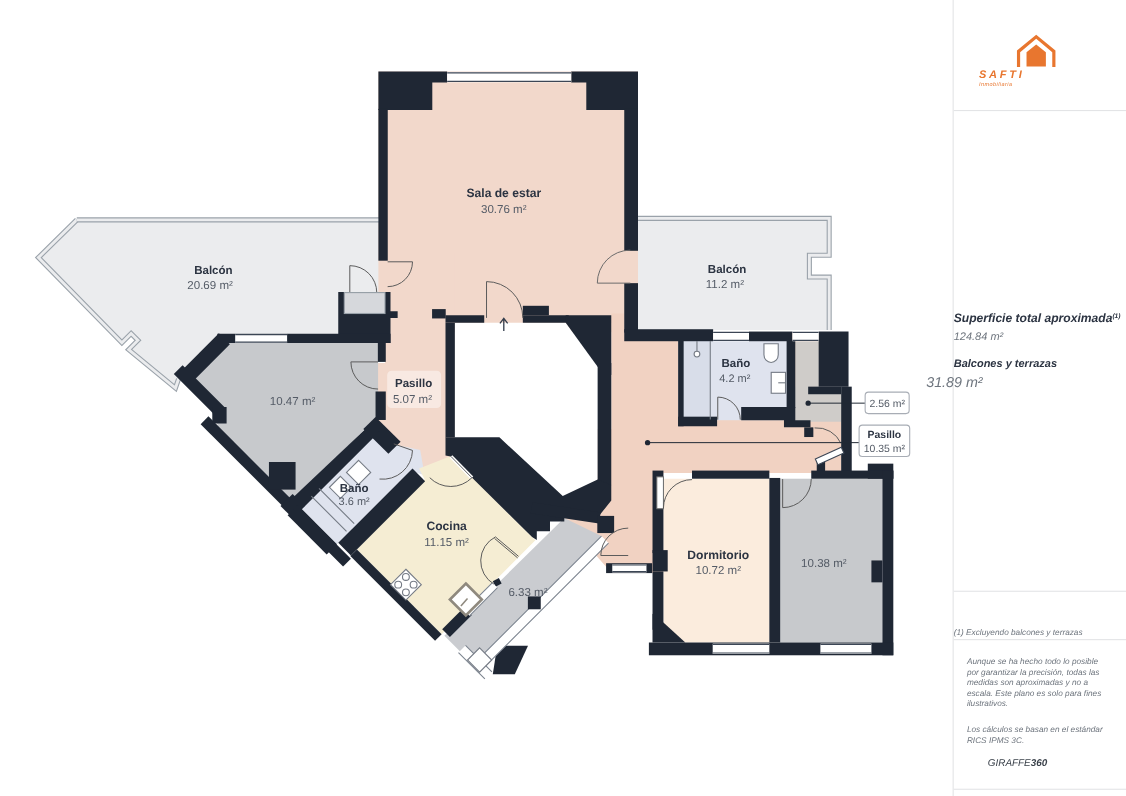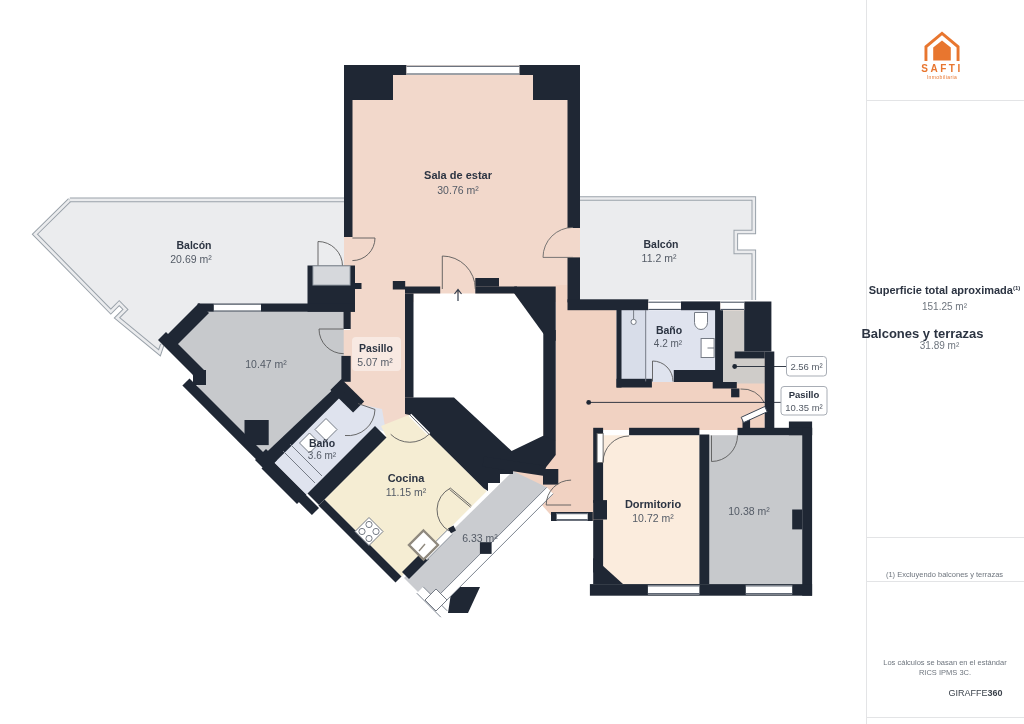--- a/index.html
+++ b/index.html
@@ -1,19 +1,19 @@
 <!DOCTYPE html>
 <html><head>
 <meta charset="utf-8">
 <style>
   html,body{margin:0;padding:0;background:#ffffff;width:1024px;height:724px;overflow:hidden;
     font-family:"Liberation Sans", sans-serif;}
   #page{position:relative;width:1024px;height:724px;background:#fff;}
   svg{position:absolute;left:0;top:0;}
-  .sb{position:absolute;text-align:center;}
+  .sb{position:absolute;font-style:italic;}
 </style>
 </head>
 <body>
 <div id="page">
 
 <svg width="1024" height="724" viewBox="0 0 1024 724">
 <g id="fills">
 
 <path d="M69.8,199.9 L344.7,199.9 L344.7,311.8 L197.6,311.8 L162.3,344.6 L159.5,352.8 L117,317.8 L125.4,309.4 L119.2,303.2 L110.8,311.6 L34.9,234.2 Z" fill="#ebecee"></path>
 
@@ -359,25 +359,26 @@
   <path d="M22 3.5 L39.5 18 L39.5 33 L36.6 33 L36.6 19.4 L22 7.3 L7.4 19.4 L7.4 33 L4.5 33 L4.5 18 Z" fill="#e8762f"></path>
   <path d="M22 12.4 L30.8 19.5 L30.8 32.4 L13.2 32.4 L13.2 19.5 Z" fill="#e8762f"></path>
 </svg>
 
 <div class="sb" style="left:890px;top:62.5px;width:104px;font-size:10px;font-weight:bold;letter-spacing:2.5px;color:#e8762f;">SAFTI</div>
 
 <div class="sb" style="left:890px;top:73.5px;width:104px;font-size:5px;letter-spacing:0.4px;color:#e8762f;">Inmobiliaria</div>
 
 <div class="sb" style="left:867px;top:284px;width:155px;font-size:11px;font-weight:bold;color:#2c3442;">Superficie total aproximada<span style="font-size:6px;vertical-align:4px;">(1)</span></div>
 
-<div class="sb" style="left:867px;top:301px;width:155px;font-size:10px;color:#6e757e;">151.25 m²</div>
-
-<div class="sb" style="left:845px;top:326px;width:155px;font-size:13px;font-weight:bold;color:#2c3442;">Balcones y terrazas</div>
-
-<div class="sb" style="left:862px;top:340px;width:155px;font-size:10px;color:#6e757e;">31.89 m²</div>
+<div class="sb" style="left:867px;top:301px;width:155px;font-size:10px;color:#6e757e;">124.84 m²</div>
+
+<div class="sb" style="left:867px;top:326px;width:155px;font-size:10px;font-weight:bold;color:#2c3442;">Balcones y terrazas</div>
+
+<div class="sb" style="left:842px;top:340px;width:155px;font-size:13px;color:#6e757e;">31.89 m²</div>
 
 <div class="sb" style="left:867px;top:558px;width:155px;font-size:7.5px;color:#6e757e;margin-top:12px;">(1) Excluyendo balcones y terrazas</div>
 
+<div class="sb" style="left:879px;top:597px;width:132px;font-size:7.5px;line-height:9.6px;color:#6e757e;">Aunque se ha hecho todo lo posible por garantizar la precisión, todas las medidas son aproximadas y no a escala. Este plano es solo para fines ilustrativos.</div>
 
 <div class="sb" style="left:879px;top:658px;width:132px;font-size:7.5px;line-height:9.6px;color:#6e757e;">Los cálculos se basan en el estándar RICS IPMS 3C.</div>
 
 <div class="sb" style="left:898px;top:688px;width:155px;font-size:9px;color:#3c434c;">GIRAFFE<b>360</b></div>
 </div>
 
 </body></html>

